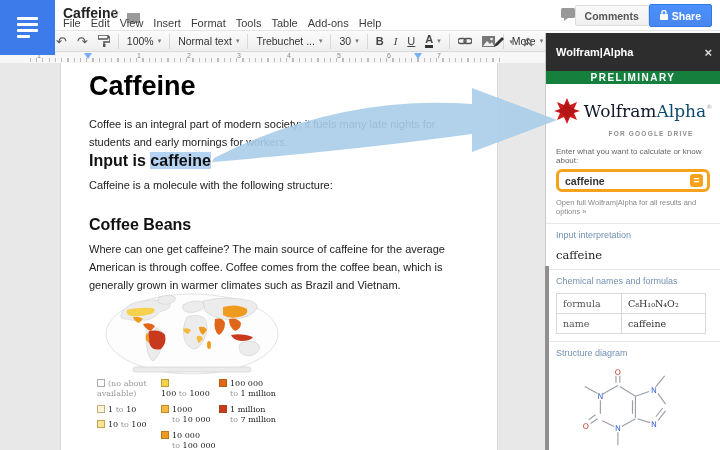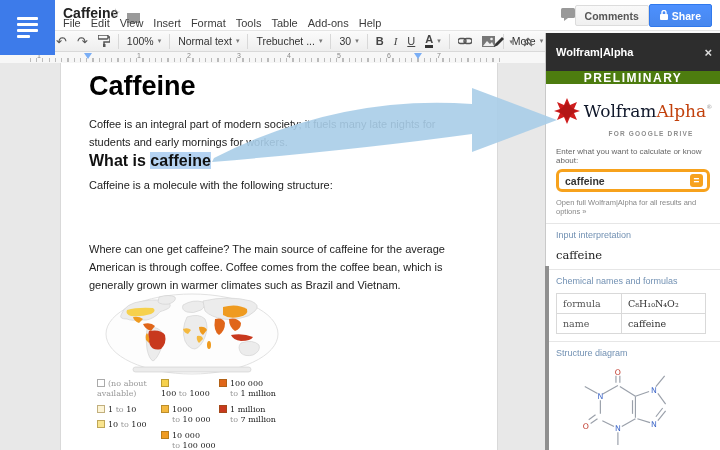--- a/index.html
+++ b/index.html
@@ -69,26 +69,26 @@
 
   
   .arrow-overlay{position:absolute;left:200px;top:72px;width:370px;height:125px;z-index:40;pointer-events:none;}
 
   
   .sidebar{position:absolute;left:545px;top:33px;width:175px;height:417px;background:#fff;
     border-left:1px solid #c9c9c9;z-index:30;box-sizing:border-box;}
   .sb-header{height:38px;background:#2d2d2d;color:#fff;display:flex;align-items:center;
     padding:0 8px 0 10px;font-size:11px;font-weight:bold;}
   .sb-close{margin-left:auto;font-size:13px;color:#ddd;cursor:default;line-height:1;}
-  .sb-banner{height:13px;background:#4d7c0f;color:#fff;font-size:12px;font-weight:bold;
+  .sb-banner{height:13px;background:#15803d;color:#fff;font-size:10px;font-weight:bold;
     letter-spacing:1.5px;display:flex;align-items:center;justify-content:center;}
   .sb-body{padding:0 10px;}
   .wa-logo{display:flex;align-items:flex-start;justify-content:center;margin-top:14px;}
   .wa-text{font-family:"DejaVu Serif","Liberation Serif",serif;font-size:17px;line-height:1;margin-left:4px;margin-top:5px;}
-  .wa-wolfram{color:#0f172a;} .wa-alpha{color:#c2410c;}
+  .wa-wolfram{color:#0f172a;} .wa-alpha{color:#0c4a6e;}
   .wa-reg{font-size:6px;color:#999;vertical-align:8px;}
   .wa-sub{text-align:center;font-size:6.5px;font-weight:bold;color:#8d8d8d;letter-spacing:1.2px;margin:2px 0 0 36px;}
   .sb-prompt{font-size:8px;color:#666;margin-top:10px;}
   .sb-inputwrap{margin-top:4px;height:17px;border:3px solid #f7a21c;border-radius:6px;background:#fff;
     display:flex;align-items:center;padding:0 4px 0 6px;}
   .sb-query{flex:1;font-size:10.5px;font-weight:bold;color:#333;}
   .eq-btn{width:13px;height:13px;background:#f7a21c;border-radius:3px;color:#fff;font-size:10px;
     font-weight:bold;display:flex;align-items:center;justify-content:center;line-height:1;}
   .sb-openfull{font-size:7.5px;color:#888;margin-top:6px;}
   .sb-div{border-top:1px solid #e6e6e6;margin:7px -10px 0 -10px;}
@@ -247,22 +247,23 @@
     <span class="ruler-num" style="left:387px">6</span>
     <span class="ruler-num" style="left:437px">7</span>
     <span class="margin-marker" style="left:84px"></span>
     <span class="margin-marker" style="left:414px"></span>
   </div>
 
   <div class="doc-area">
     <div class="page">
       <h1>Caffeine</h1>
       <p class="p p1">Coffee is an integral part of modern society; it fuels many late nights for students and early mornings for workers.</p>
-      <h2 class="h2 h2a"><span>What is </span><span class="sel">caffeine</span></h2>
+      <h2 class="h2 h2a"><span>Input is </span><span class="sel">caffeine</span></h2>
       <p class="p p2">Caffeine is a molecule with the following structure:</p>
+      <h2 class="h2 h2b">Coffee Beans</h2>
       <p class="p p3">Where can one get caffeine? The main source of caffeine for the average American is through coffee. Coffee comes from the coffee bean, which is generally grown in warmer climates such as Brazil and Vietnam.</p>
 
       <div class="map-fig">
         <svg width="178" height="84" viewBox="0 0 178 84">
           <ellipse cx="89" cy="41" rx="86" ry="40" fill="#fdfdfd" stroke="#e2e2e2"></ellipse>
 
           <path d="M18 22 Q22 10 40 8 Q58 5 66 10 Q70 14 62 17 Q56 18 54 22 Q46 28 40 27 Q28 28 24 26 Q16 26 18 22 Z" fill="#ececec" stroke="#cfcfcf" stroke-width="0.6"></path>
           <path d="M56 4 Q66 1 72 4 Q74 8 66 11 Q58 12 55 9 Z" fill="#ececec" stroke="#cfcfcf" stroke-width="0.6"></path>
           <path d="M80 12 Q90 6 100 9 Q104 13 98 17 Q90 21 84 19 Q78 17 80 12 Z" fill="#ececec" stroke="#cfcfcf" stroke-width="0.6"></path>
           <path d="M100 8 Q126 2 148 8 Q158 12 152 18 Q146 24 138 25 Q128 28 120 26 Q108 24 102 18 Z" fill="#ececec" stroke="#cfcfcf" stroke-width="0.6"></path>

